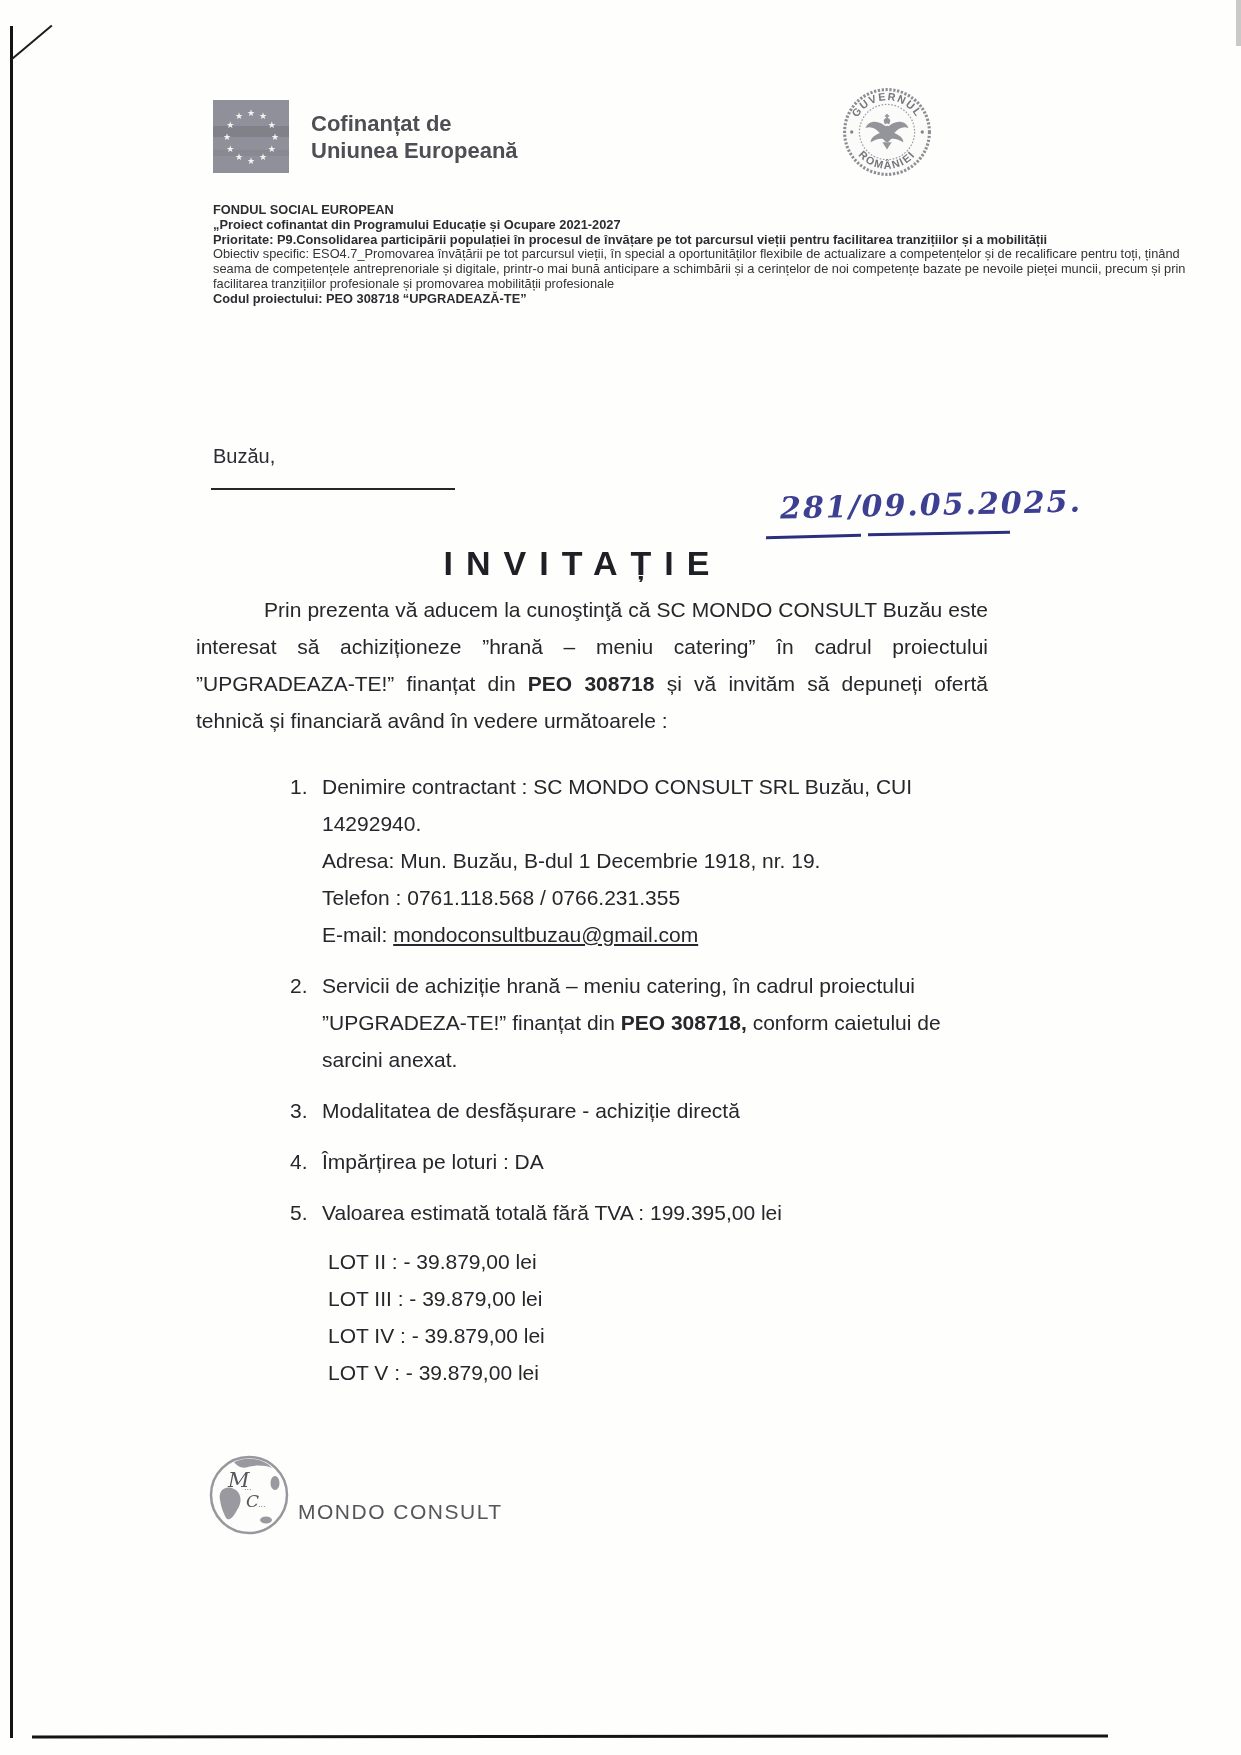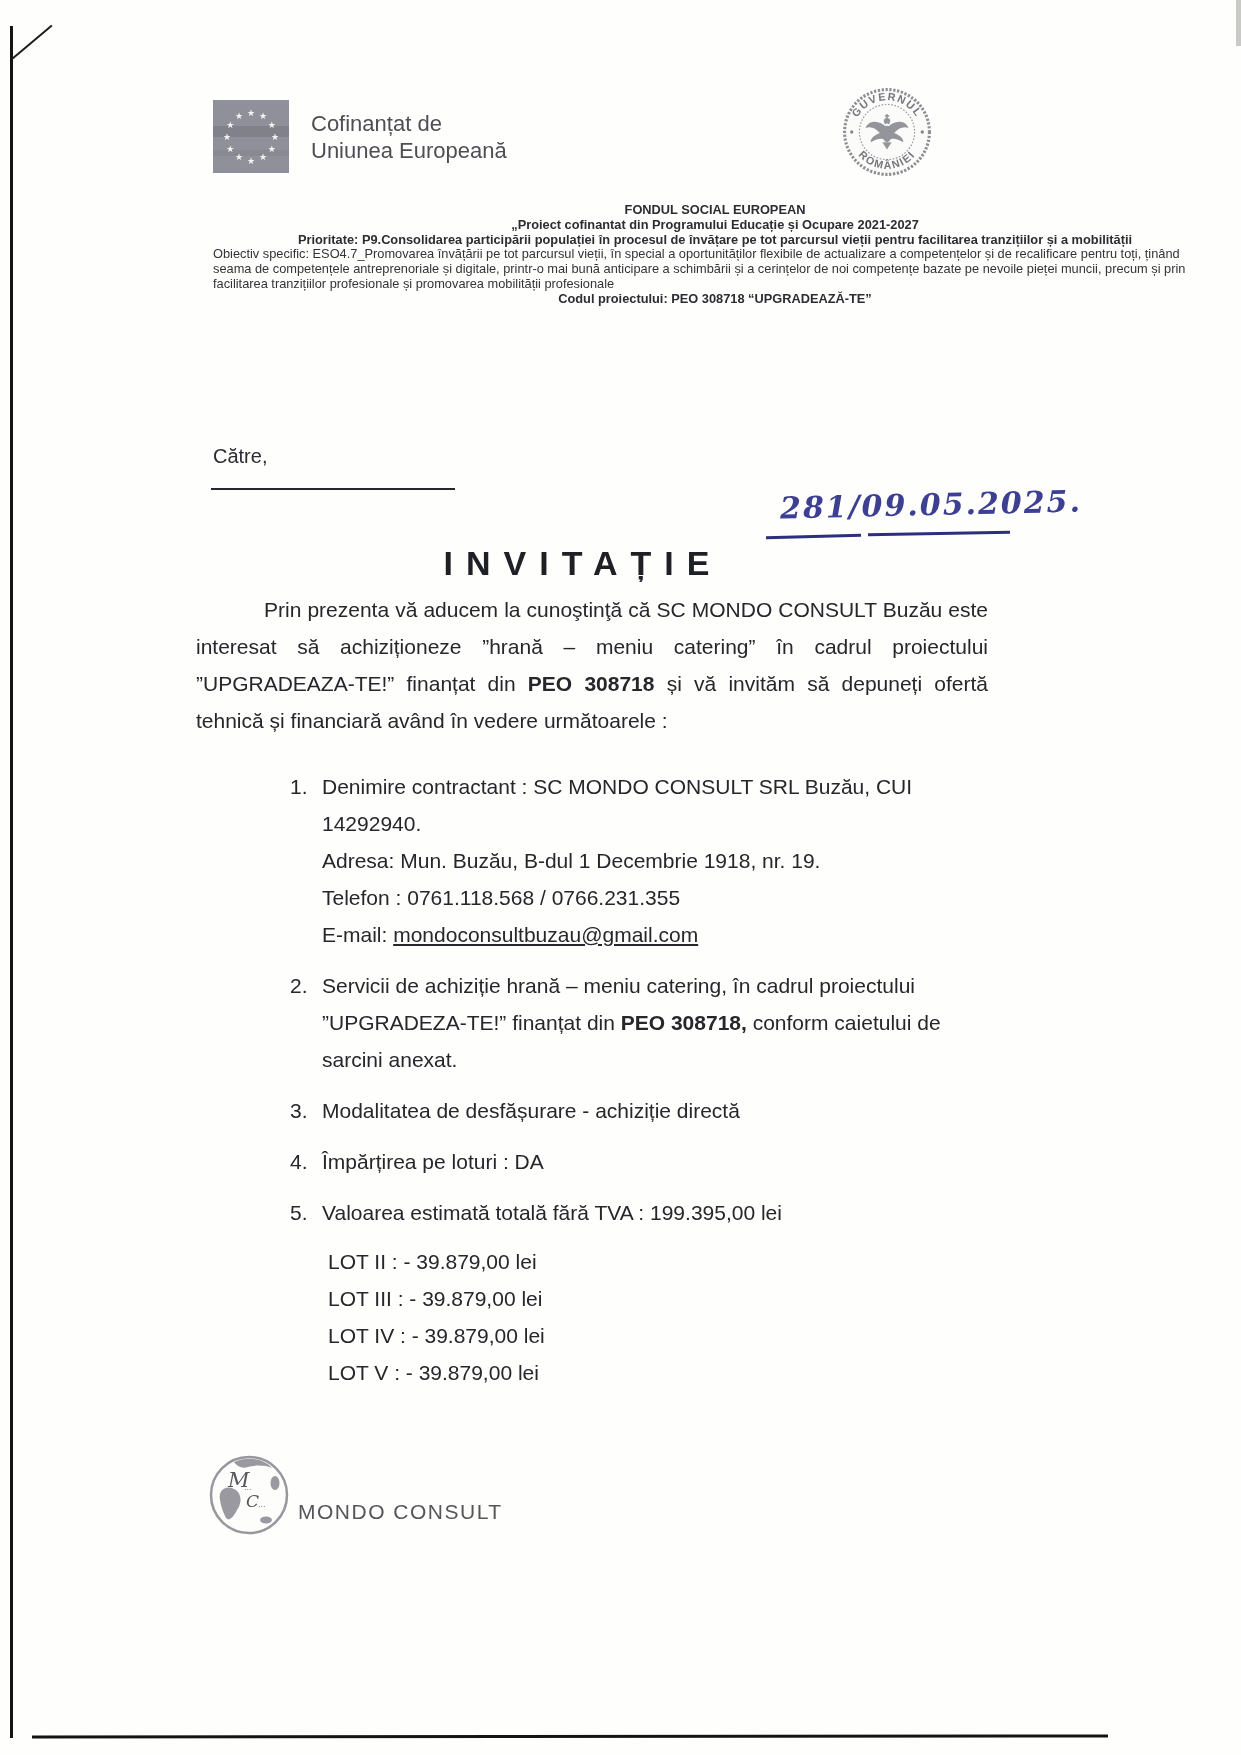--- a/index.html
+++ b/index.html
@@ -9,25 +9,25 @@
     font-family:"Liberation Sans", sans-serif; color:#26262c;
   }
   
   .scan-left   { position:absolute; left:10px; top:26px; width:3px; height:1712px; background:#141414; }
   .scan-bottom { position:absolute; left:32px; top:1735px; width:1076px; height:3px; background:#141414; transform:rotate(-0.05deg); }
   .scan-corner { position:absolute; left:12px; top:58px; width:52px; height:2px; background:#1d1d1d; transform:rotate(-40deg); transform-origin:left center; }
   .scan-right-sliver { position:absolute; right:0; top:0; width:5px; height:46px; background:#c9c9c5; }
 
   
   .header-row { display:flex; align-items:center; padding-top:100px; margin-left:213px; }
-  .eu-caption { margin-left:22px; font-size:22px; line-height:27px; font-weight:normal; color:#4e4e55; }
+  .eu-caption { margin-left:22px; font-size:22px; line-height:27px; font-weight:bold; color:#4e4e55; }
   .gov-seal { position:absolute; left:841px; top:86px; }
 
   .project-info { margin-left:213px; margin-top:30px; width:1004px; font-size:12.8px; line-height:14.8px; color:#333339; }
-  .project-info .b { font-weight:bold; color:#2c2c33;text-align:center; }
+  .project-info .b { font-weight:bold; color:#2c2c33; }
 
   .salutation { margin-left:213px; margin-top:138px; font-size:20px; color:#2b2b33; }
   .salutation-line { margin-left:211px; margin-top:20px; width:244px; border-top:2px solid #27272b; }
 
   .reg-number {
     position:absolute; left:780px; top:487px;
     font-family:"DejaVu Serif", serif; font-style:italic; font-weight:bold;
     font-size:30px; letter-spacing:2px; color:#3c3f92; transform:rotate(-1.3deg);
   }
   .reg-underline-1 { position:absolute; left:766px; top:535px; width:95px;  height:3px; background:#2c2f7e; transform:rotate(-1.6deg); }
@@ -121,21 +121,21 @@
   </svg>
 
   <div class="project-info">
     <div class="b">FONDUL SOCIAL EUROPEAN</div>
     <div class="b">„Proiect cofinantat din Programului Educație și Ocupare 2021-2027</div>
     <div class="b">Prioritate: P9.Consolidarea participării populației în procesul de învățare pe tot parcursul vieții pentru facilitarea tranzițiilor și a mobilității</div>
     <div>Obiectiv specific: ESO4.7_Promovarea învățării pe tot parcursul vieții, în special a oportunităților flexibile de actualizare a competențelor și de recalificare pentru toți, ținând seama de competențele antreprenoriale și digitale, printr-o mai bună anticipare a schimbării și a cerințelor de noi competențe bazate pe nevoile pieței muncii, precum și prin facilitarea tranzițiilor profesionale și promovarea mobilității profesionale</div>
     <div class="b">Codul proiectului: PEO 308718 “UPGRADEAZĂ-TE”</div>
   </div>
 
-  <div class="salutation">Către,</div>
+  <div class="salutation">Buzău,</div>
   <div class="salutation-line"></div>
 
   <div class="reg-number">281/09.05.2025.</div>
   <div class="reg-underline-1"></div>
   <div class="reg-underline-2"></div>
 
   <div class="title">INVITAȚIE</div>
 
   <p class="intro"><span>Prin prezenta  vă aducem la cunoştinţă că SC MONDO CONSULT Buzău este interesat să achiziționeze ”hrană – meniu catering” în cadrul proiectului ”UPGRADEAZA-TE!” finanțat din </span><span class="b-inline">PEO 308718</span><span> și vă invităm să depuneți ofertă tehnică și financiară având în vedere următoarele :</span></p>
 

